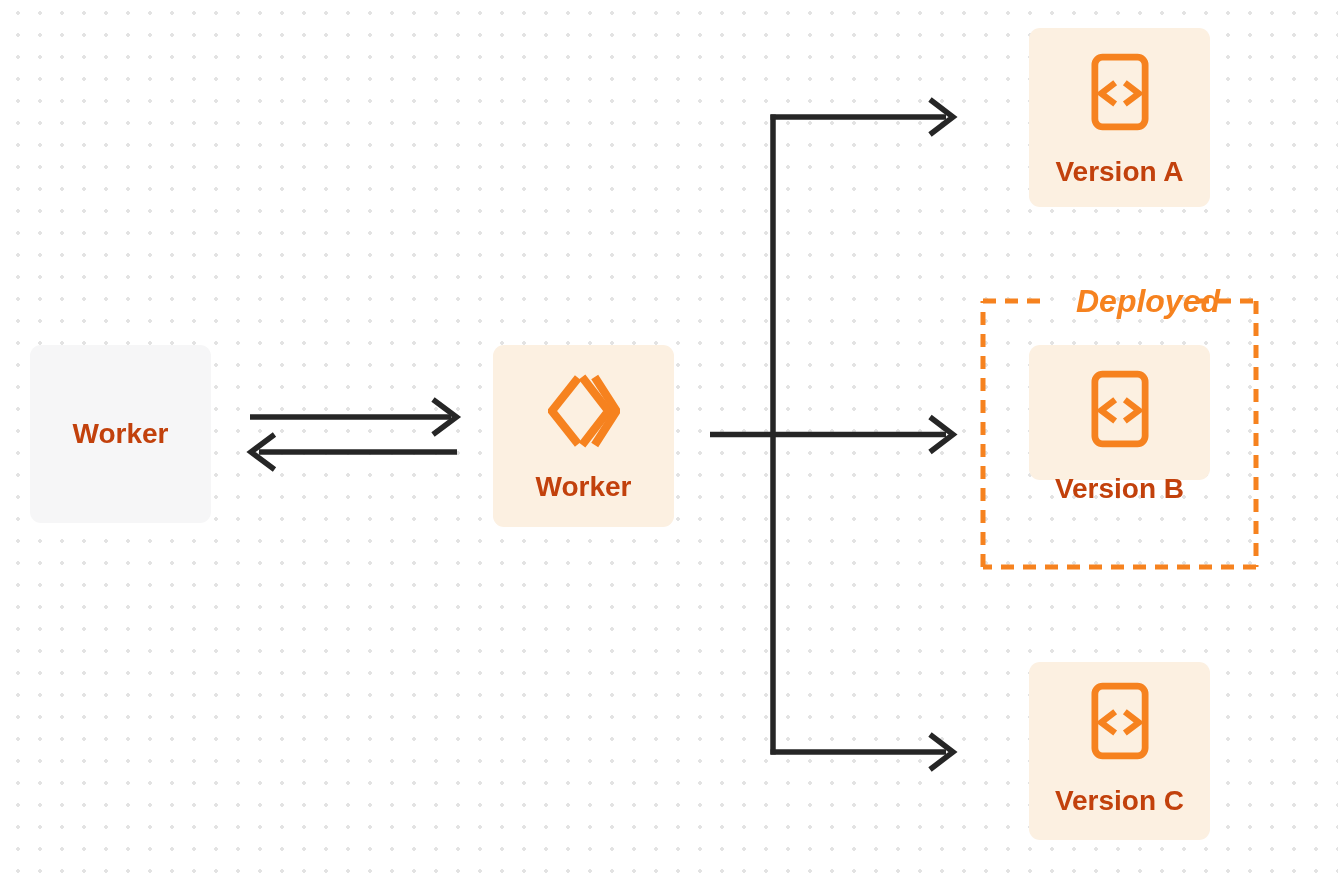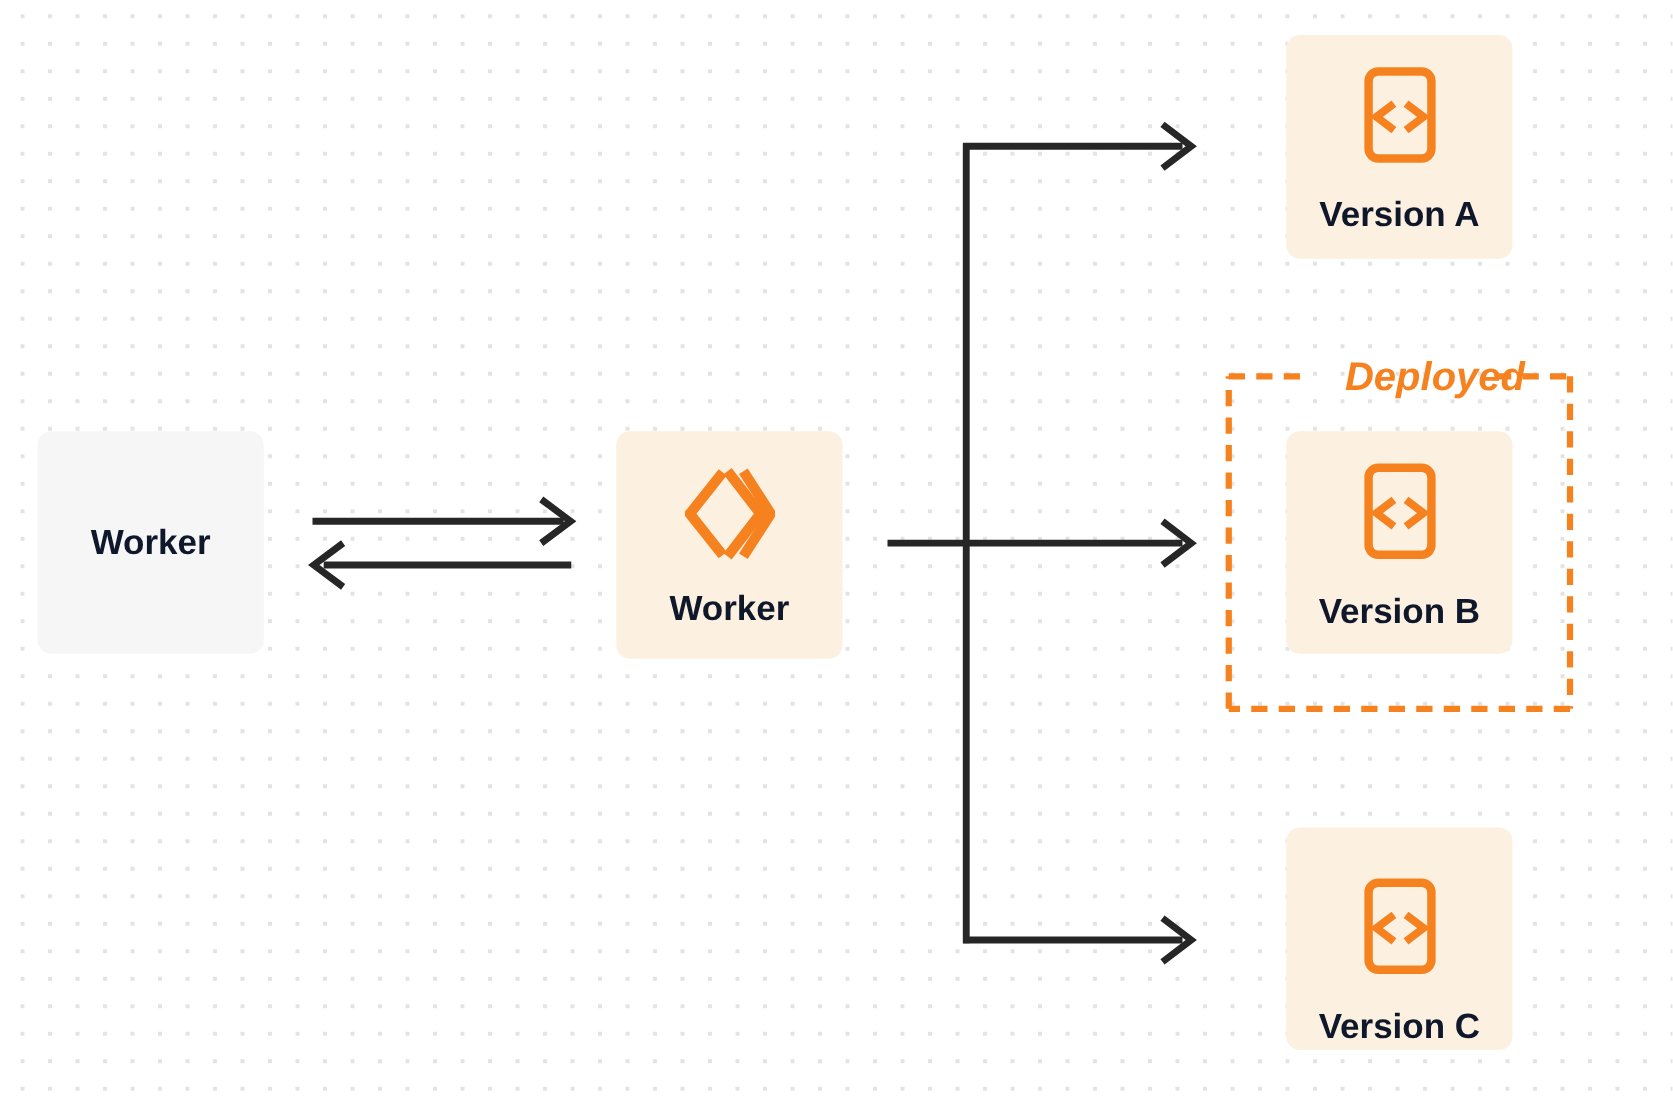--- a/index.html
+++ b/index.html
@@ -30,35 +30,35 @@
     border-radius: 11px;
     display: flex;
     flex-direction: column;
     align-items: center;
   }
   .node.gray  { background: #f6f6f7; }
   .node.cream { background: #fcf0e1; }
   .node-label {
     font-size: 28px;
     font-weight: 700;
-    color: #0f172a;
+    color: #c2410c;
     line-height: 30px;
     white-space: nowrap;
   }
   #client-node {
     left: 30px; top: 345px; height: 178px;
     justify-content: center;
   }
   #worker-node {
     left: 493px; top: 345px; height: 182px;
     padding-top: 29px; gap: 24px;
   }
   #version-a-node { left: 1029px; top: 28px;  height: 179px; padding-top: 25px; gap: 26px; }
-  #version-b-node { left: 1029px; top: 345px; height: 178px; padding-top: 25px; gap: 26px; }
-  #version-c-node { left: 1029px; top: 662px; height: 178px; padding-top: 40px; gap: 26px; }
+  #version-b-node { left: 1029px; top: 345px; height: 135px; padding-top: 25px; gap: 26px; }
+  #version-c-node { left: 1029px; top: 662px; height: 178px; padding-top: 20px; gap: 26px; }
   .traffic-label {
     position: absolute;
     left: 766px; top: 350px;
     width: 180px;
     text-align: center;
     font-weight: 700;
     color: #1d1e20;
   }
   .traffic-label .pct     { font-size: 23px; line-height: 28px; display: block; }
   .traffic-label .traffic { font-size: 22px; line-height: 36px; letter-spacing: 0.5px; display: block; }

